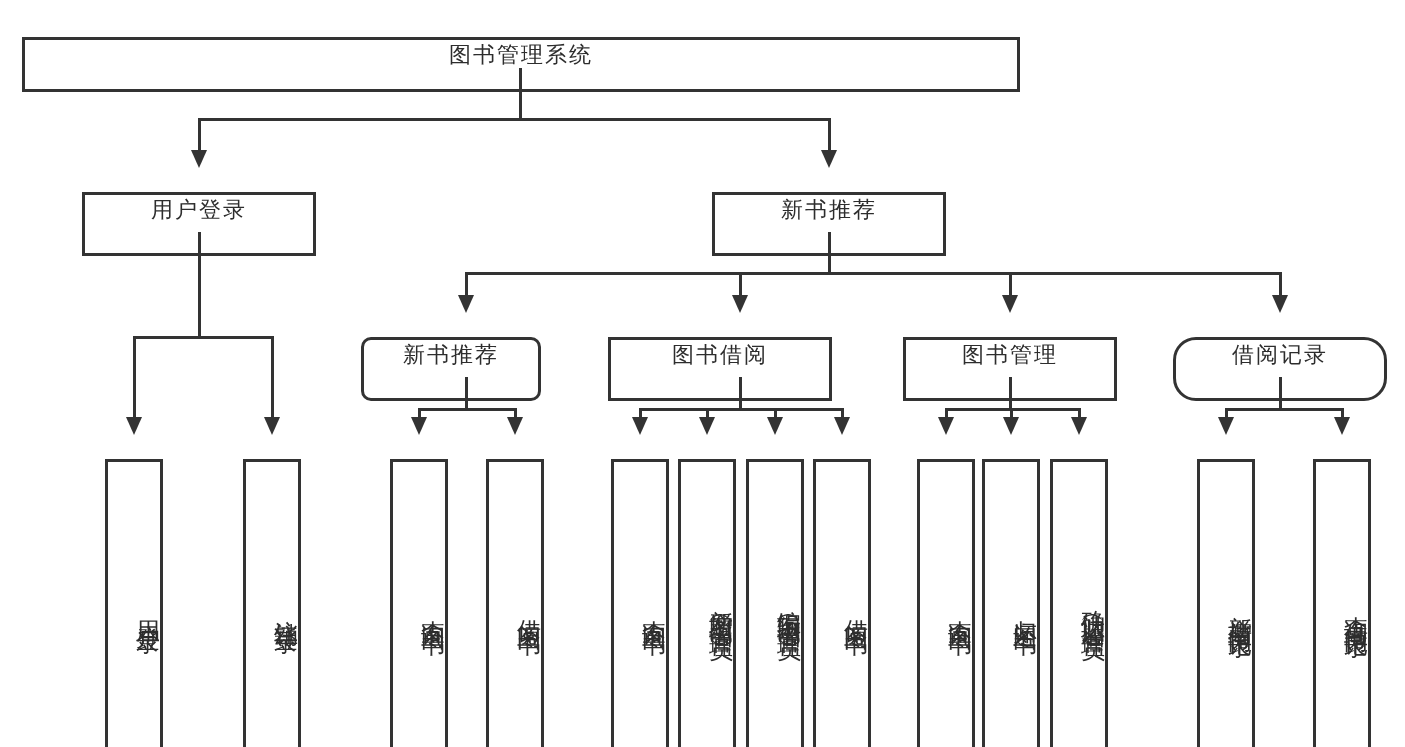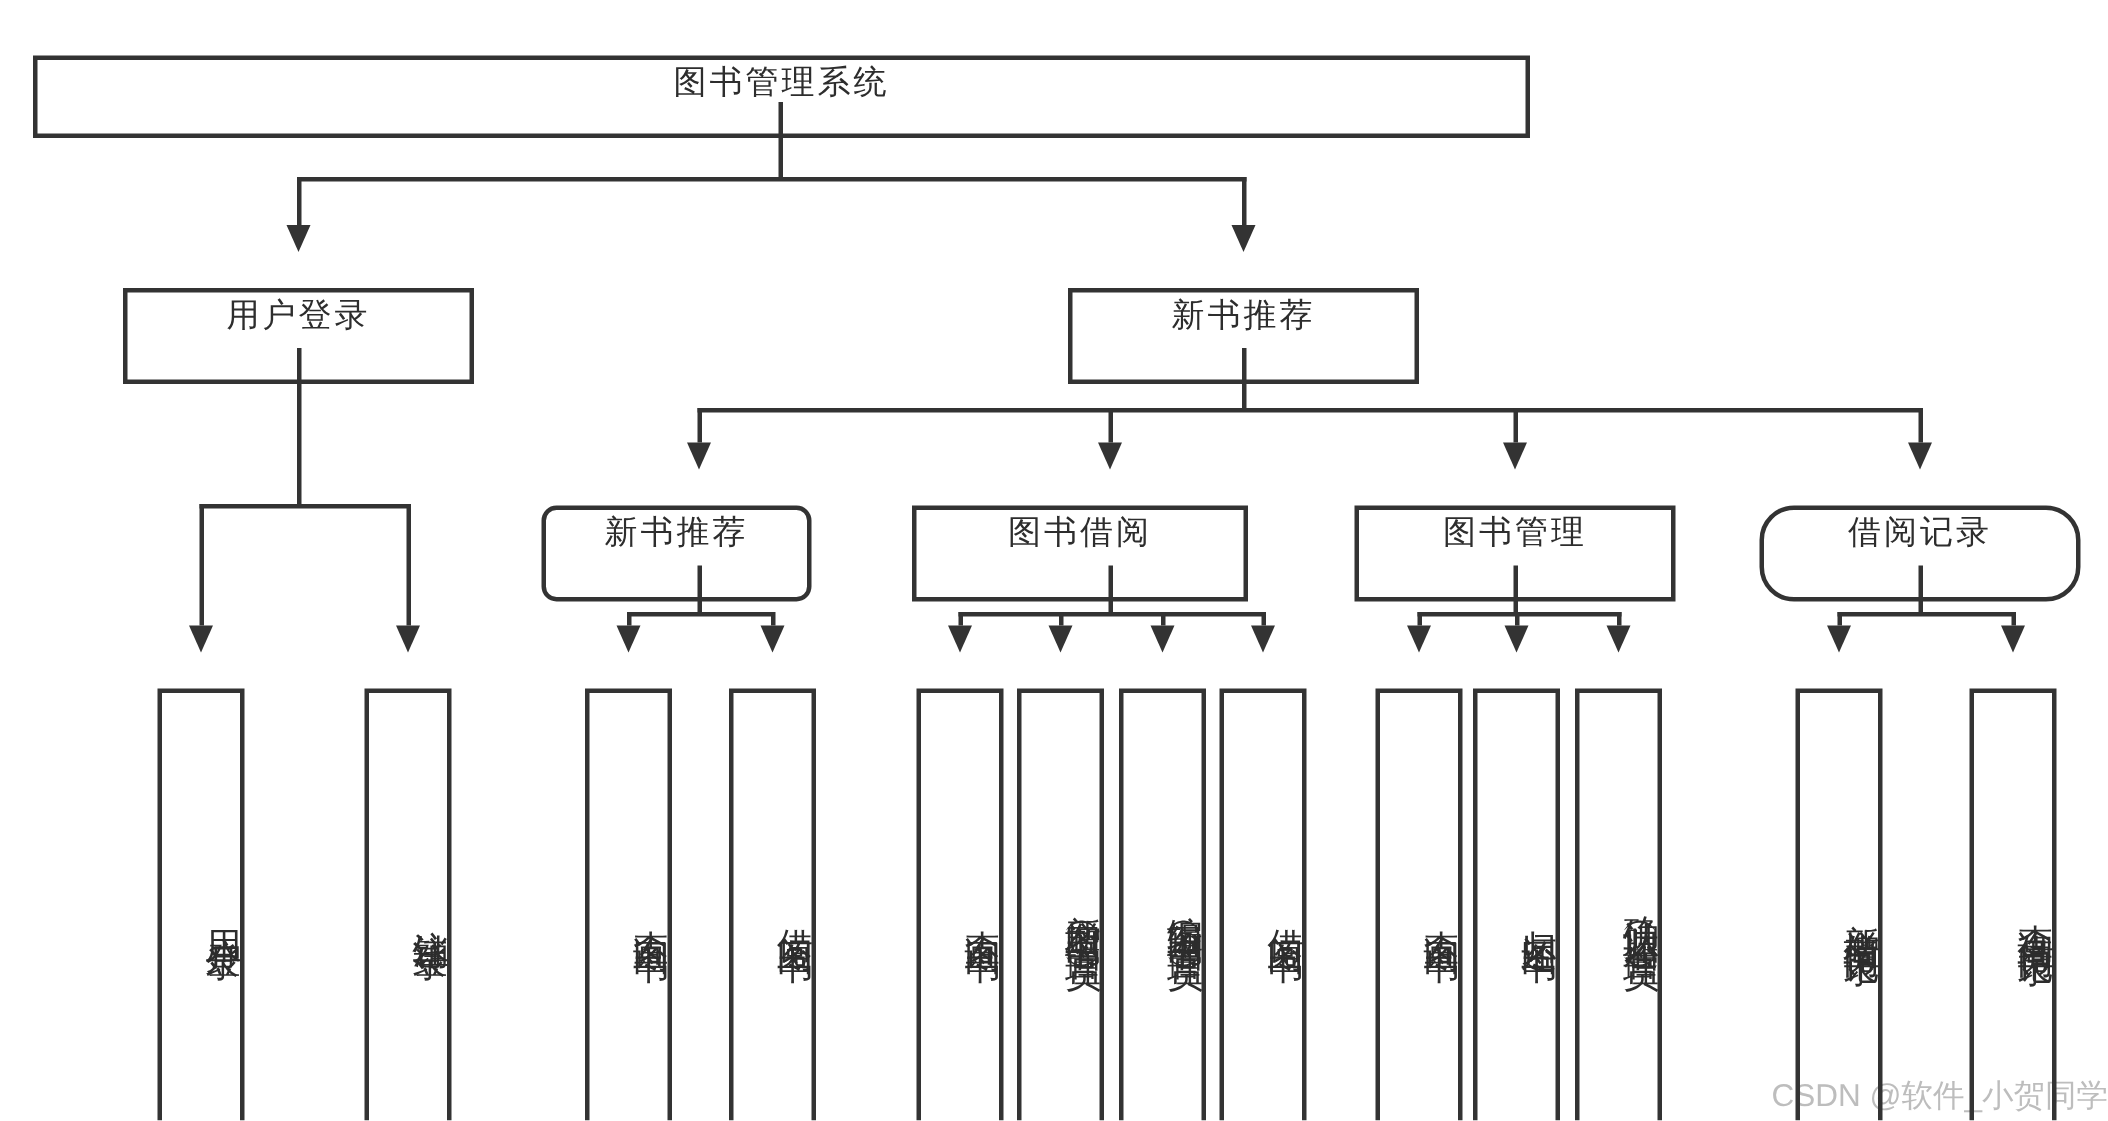--- a/index.html
+++ b/index.html
@@ -63,21 +63,20 @@
     color: #bdbdbd;
     white-space: nowrap;
     z-index: 0;
   }
 </style>
 </head>
 <body>
 
 <div class="canvas">
 
-  <div class="watermark">CSDN @软件_小贺同学</div>
 
   <div class="box hbox" style="left:22px; top:13px; width:998px; height:55px;">
     <span>图书管理系统</span>
   </div>
 
   <div class="vline" style="left:519px; top:68px; height:50px;"></div>
   <div class="hline" style="left:198px; top:118px; width:633px;"></div>
   <div class="vline" style="left:198px; top:118px; height:32px;"></div>
   <div class="arrowhead" style="left:191px; top:150px;"></div>
   <div class="vline" style="left:828px; top:118px; height:32px;"></div>

